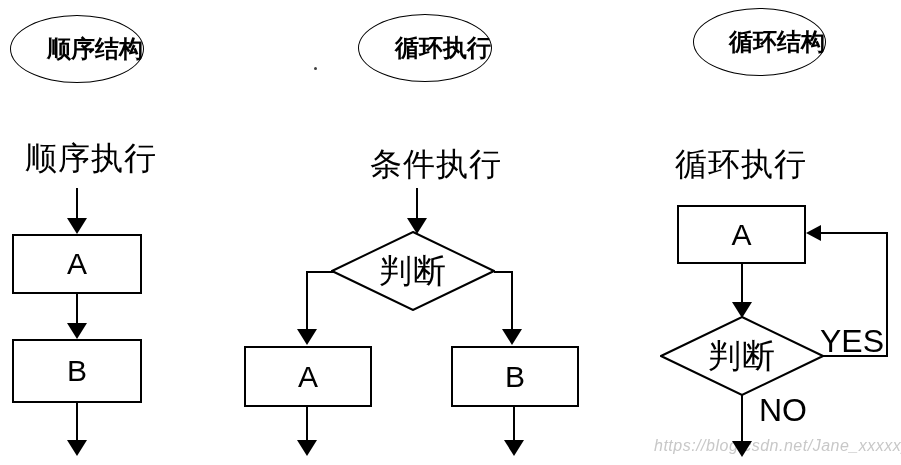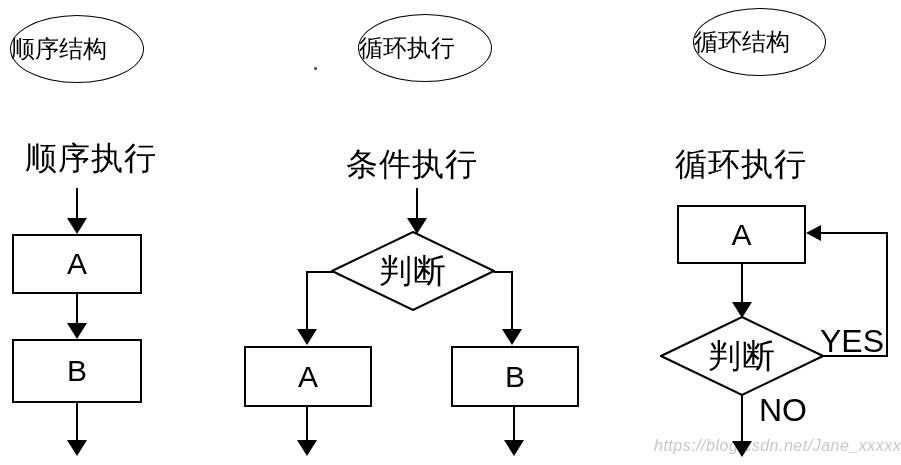--- a/index.html
+++ b/index.html
@@ -4,21 +4,21 @@
 <style>
   html,body{margin:0;padding:0;background:#ffffff;}
   #canvas{
     position:relative;width:901px;height:465px;background:#ffffff;overflow:hidden;
     font-family:"Liberation Sans","DejaVu Sans",sans-serif;color:#000;
   }
   .group{display:contents;}
   
   .ellipse{
     position:absolute;border:1px solid #000;border-radius:50%;background:#fff;
-    display:flex;align-items:center;justify-content:flex-start;
+    display:flex;align-items:center;justify-content:flex-end;font-weight:bold;
   }
   .ellipse span{font-size:24px;letter-spacing:0px;white-space:nowrap;}
   
   .caption{position:absolute;font-size:32px;letter-spacing:1px;white-space:nowrap;line-height:1.05;}
   
   .pbox{
     position:absolute;border:2px solid #000;background:#fff;box-sizing:border-box;
     display:flex;align-items:center;justify-content:center;font-size:30px;
   }
   
@@ -80,21 +80,21 @@
     </div>
 
     <div class="arrow-down" style="left:76px;top:403px;height:37px"></div>
   </div>
 
   
   <div class="group">
     <div class="ellipse" style="left:358px;top:14px;width:132px;height:66px">
       <span>循环执行</span>
     </div>
-    <div class="caption" style="left:346px;top:148px">条件执行</div>
+    <div class="caption" style="left:370px;top:148px">条件执行</div>
 
     <div class="arrow-down" style="left:416px;top:188px;height:30px"></div>
 
     <div class="diamond" style="left:331px;top:231px">
       <svg width="164" height="80" viewBox="0 0 164 80">
         <polygon points="82,1 163,40 82,79 1,40" fill="#ffffff" stroke="#000000" stroke-width="2"></polygon>
       </svg>
       <span class="dlabel">判断</span>
     </div>
 

